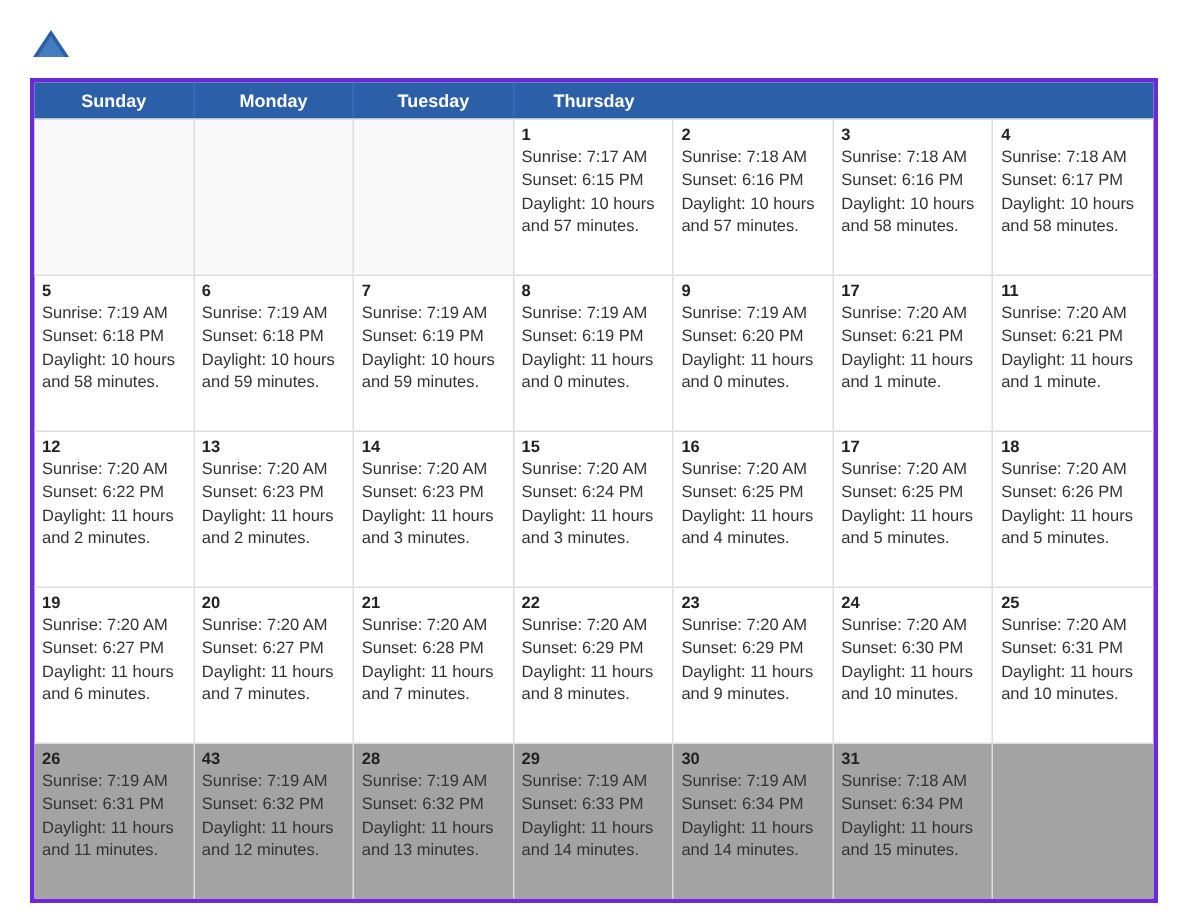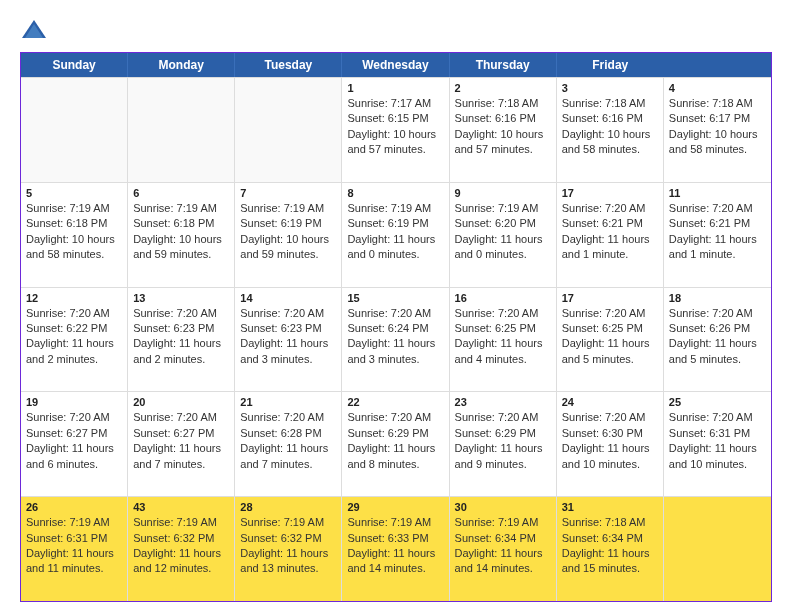--- a/index.html
+++ b/index.html
@@ -56,21 +56,21 @@
       color: #222;
     }
     .subtitle {
       font-size: 13px;
       color: #444;
     }
     .calendar {
       flex: 1;
       display: flex;
       flex-direction: column;
-      border: 1px solid #6d28d9;
+      border: 3px solid #6d28d9;
     }
     .cal-header {
       display: grid;
       grid-template-columns: repeat(7, 1fr);
       background: #2b5fa8;
     }
     .cal-header-cell {
       color: #fff;
       font-size: 12px;
       font-weight: bold;
@@ -105,21 +105,21 @@
       font-size: 11px;
       font-weight: bold;
       color: #222;
       margin-bottom: 2px;
     }
     .day-info {
       font-size: 11px;
       color: #333;
       line-height: 1.4;
     }
-    .cal-row:last-child .cal-cell { background: #fde047; }
+    .cal-row:last-child .cal-cell { background: #a3a3a3; }
   </style>
 </head>
 <body>
 
 <div class="page">
   <div class="header">
     <div class="logo">
       <svg class="logo-icon" viewBox="0 0 28 28">
         <polygon points="14,4 26,22 2,22" fill="#2b5fa8"></polygon>
         <polygon points="14,8 23,22 5,22" fill="#5b9bd5" opacity="0.5"></polygon>
@@ -133,23 +133,21 @@
       <div class="month-title"></div>
       <div class="subtitle"></div>
     </div>
   </div>
 
   <div class="calendar">
     <div class="cal-header">
     <div class="cal-header-cell">Sunday</div>
         <div class="cal-header-cell">Monday</div>
         <div class="cal-header-cell">Tuesday</div>
-        <div class="cal-header-cell">Wednesday</div>
         <div class="cal-header-cell">Thursday</div>
-        <div class="cal-header-cell">Friday</div>
       </div>
     <div class="cal-body">
     <div class="cal-row">
           <div class="cal-cell empty"></div>
           <div class="cal-cell empty"></div>
           <div class="cal-cell empty"></div>
           <div class="cal-cell">
             <div class="day-num">1</div>
             <div class="day-info" style="white-space: pre-line;">Sunrise: 7:17 AM
 Sunset: 6:15 PM

